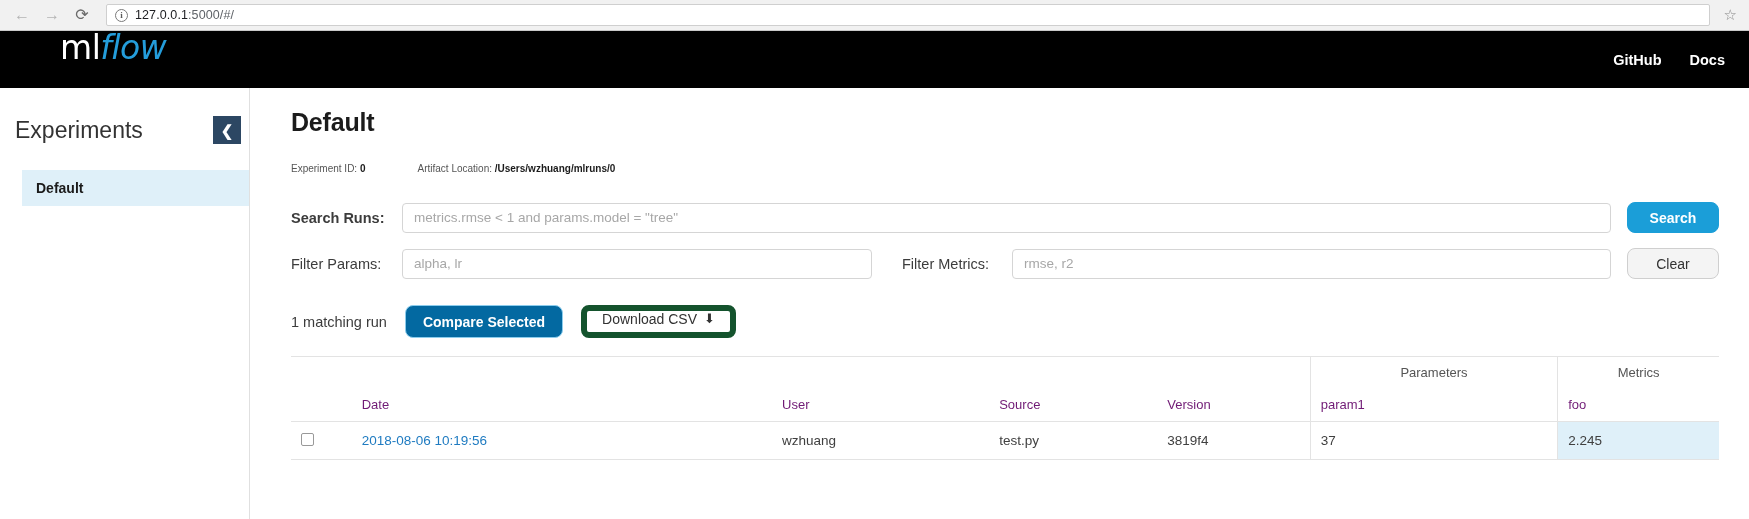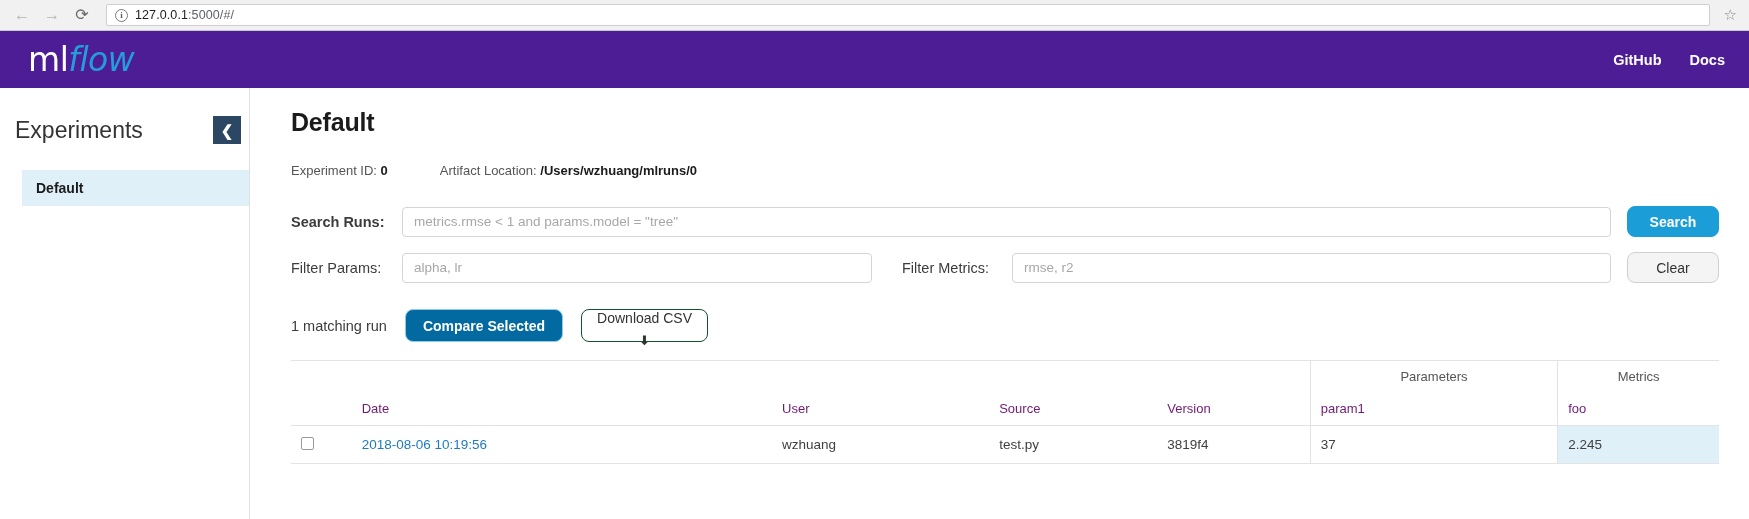--- a/index.html
+++ b/index.html
@@ -65,24 +65,23 @@
   .star-icon {
     font-size: 15px;
     color: #8a8a8a;
     flex: 0 0 auto;
     margin-left: 4px;
   }
 
   
   .app-header {
     height: 57px;
-    background: #4c1d95;
-    display: flex;
-    align-items: center;
-    padding: 0 24px 0 28px;
+    background: #000000;
+    display: flex;
+    padding: 0 24px 0 60px;
     position: relative;
   }
   .logo {
     font-family: "DejaVu Sans", sans-serif;
     font-size: 33px;
     line-height: 1;
     letter-spacing: -0.5px;
     user-select: none;
   }
   .logo .ml { color: #ffffff; font-weight: 400; }
@@ -159,21 +158,21 @@
   .page-title {
     font-size: 25px;
     font-weight: bold;
     color: #1b1b1b;
     letter-spacing: -0.2px;
     margin-bottom: 26px;
   }
   .meta-row {
     display: flex;
     align-items: center;
-    font-size: 13px;
+    font-size: 10px;
     color: #555555;
     margin-bottom: 28px;
   }
   .meta-item { margin-right: 52px; white-space: nowrap; }
   .meta-item .val { color: #1b1b1b; font-weight: bold; }
 
   
   .form-row {
     display: flex;
     align-items: center;
@@ -243,27 +242,26 @@
   .btn-compare {
     background: #0369a1;
     border: 1px solid #8ccded;
     color: #ffffff;
     font-weight: bold;
     padding: 0 17px;
     height: 33px;
   }
   .btn-csv {
     background: #ffffff;
-    border: 1px solid #14532d;
+    border: 6px solid #14532d;
     color: #333333;
     padding: 0 15px;
     height: 33px;
     display: inline-flex;
     gap: 7px;
-    flex-direction: column;
   }
   .dl-icon { font-size: 13px; }
 
   
   .runs-table {
     width: 100%;
     border-collapse: collapse;
     table-layout: fixed;
     font-size: 13.5px;
   }

